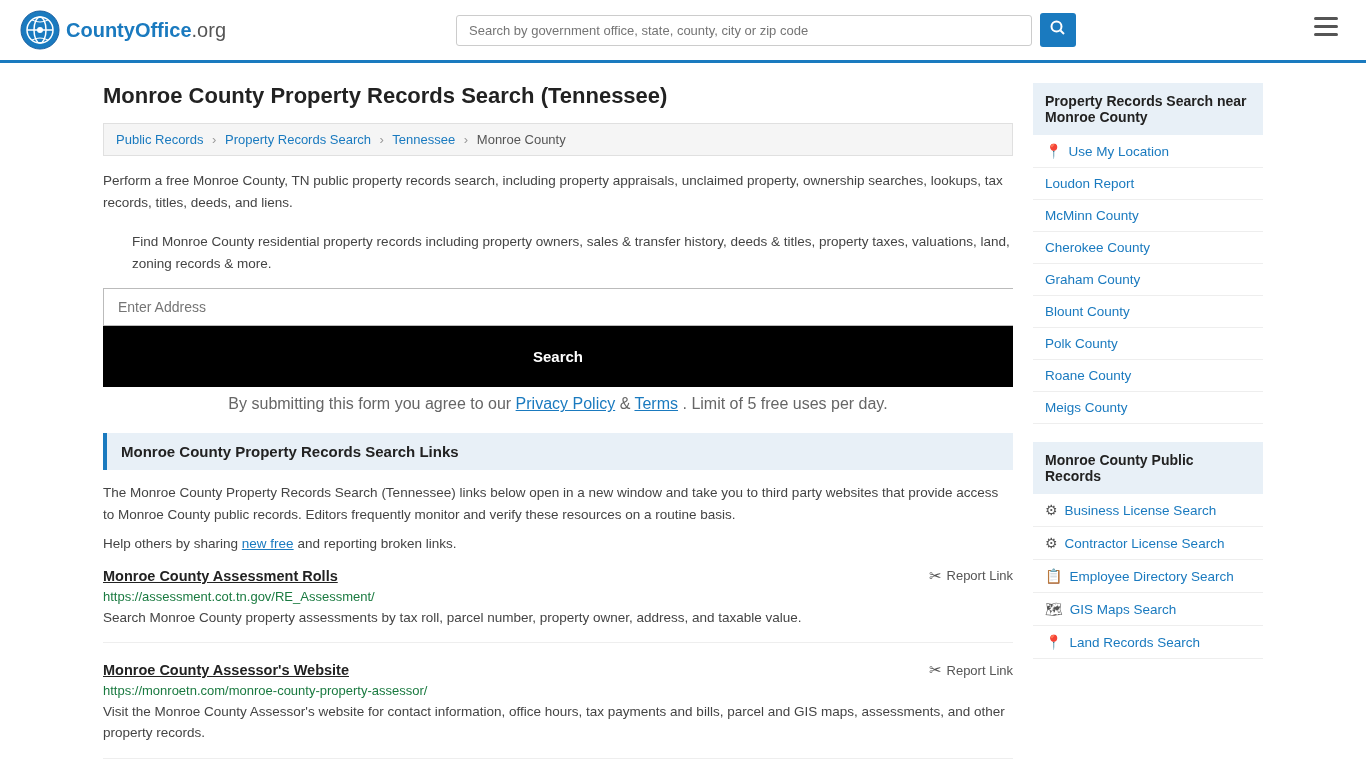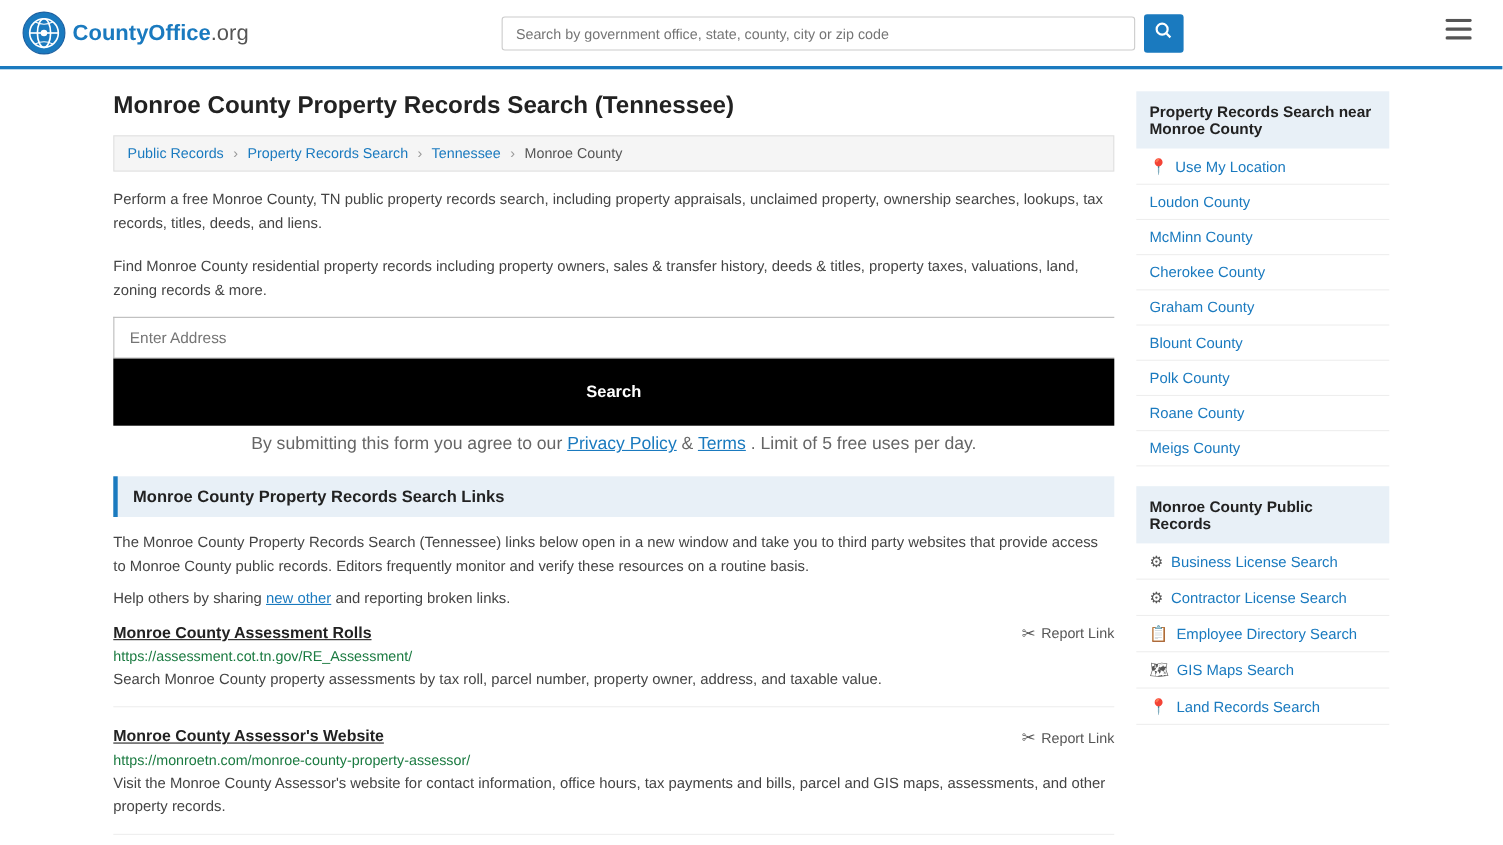--- a/index.html
+++ b/index.html
@@ -315,42 +315,42 @@
       <a href="#">Property Records Search</a>
       <span class="sep">›</span>
       <a href="#">Tennessee</a>
       <span class="sep">›</span>
       <span>Monroe County</span>
     </div>
 
     <p id="description">Perform a free Monroe County, TN public property records search, including property appraisals, unclaimed property, ownership searches, lookups, tax records, titles, deeds, and liens.</p>
 
 
-    <p style="font-size:13.5px;color:#444;line-height:1.6;margin-bottom:14px;">Find Monroe County residential property records including property owners, sales &amp; transfer history, deeds &amp; titles, property taxes, valuations, land, zoning records &amp; more.</p>
+    <p style="font-size:13.5px;color:#444;line-height:1.6;margin-bottom:14px;margin-left:29px;">Find Monroe County residential property records including property owners, sales &amp; transfer history, deeds &amp; titles, property taxes, valuations, land, zoning records &amp; more.</p>
 
     <div id="address-search-row">
       <input id="address-input" type="text" placeholder="Enter Address" style="">
       <button id="search-button">Search</button>
     </div>
 
     <p id="form-terms">
       <span>By submitting this form you agree to our</span>
       <a href="#">Privacy Policy</a>
       <span> </span><span>&amp;</span><span> </span>
       <a href="#">Terms</a>
       <span>. Limit of 5 free uses per day.</span>
     </p>
 
     <div class="section-header">Monroe County Property Records Search Links</div>
 
     <p id="links-desc">The Monroe County Property Records Search (Tennessee) links below open in a new window and take you to third party websites that provide access to Monroe County public records. Editors frequently monitor and verify these resources on a routine basis.</p>
 
     <p id="share-line">
       <span>Help others by sharing</span>
-      <a href="#">new other</a>
+      <a href="#">new free</a>
       <span> </span><span>and reporting broken links.</span>
     </p>
 
     <div class="link-item">
       <div class="link-item-header">
         <span class="link-title">Monroe County Assessment Rolls</span>
         <button class="report-link-btn">
           <span style="font-size:15px;">✂</span>
           <span>Report Link</span>
         </button>
@@ -377,21 +377,21 @@
 
     <div class="sidebar-section-header">Property Records Search near Monroe County</div>
     <ul class="sidebar-list">
       <li class="use-location">
         <a href="#">
           <span style="font-size:14px;">📍</span>
           <span>Use My Location</span>
         </a>
       </li>
       <li>
-          <a href="#">Loudon County</a>
+          <a href="#">Loudon Report</a>
         </li>
       <li>
           <a href="#">McMinn County</a>
         </li>
       <li>
           <a href="#">Cherokee County</a>
         </li>
       <li>
           <a href="#">Graham County</a>
         </li>

